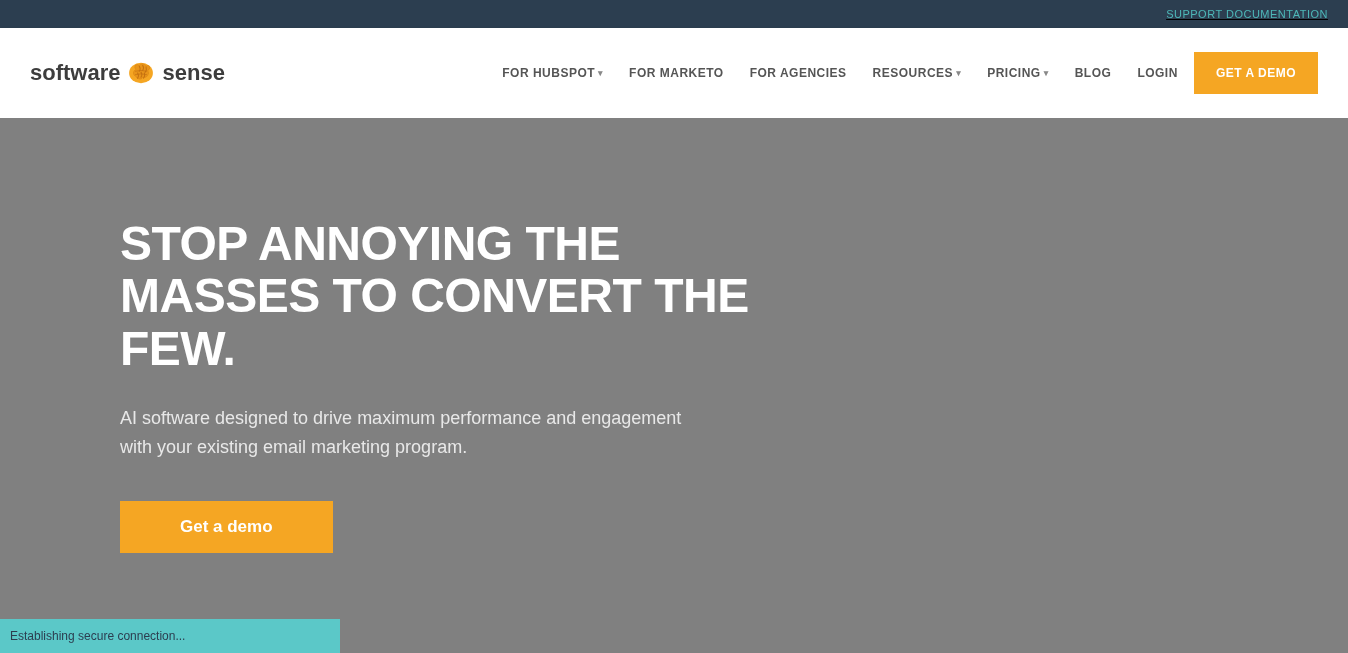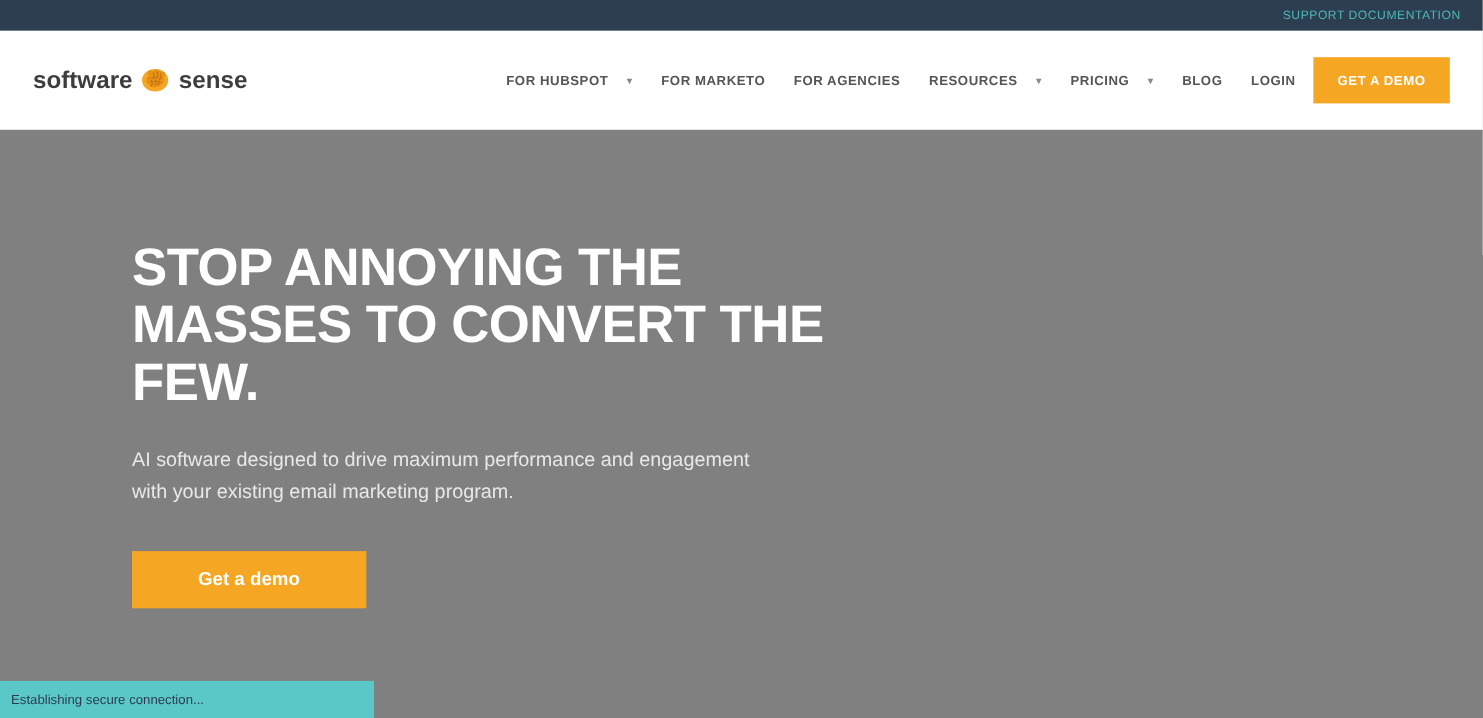--- a/index.html
+++ b/index.html
@@ -6,20 +6,21 @@
     body { font-family: Arial, sans-serif; width: 1348px; min-height: 653px; overflow-x: hidden; }
 
     
     .top-bar {
       background-color: #2c3e50;
       height: 28px;
       display: flex;
       align-items: center;
       justify-content: flex-end;
       padding-right: 20px;
+      text-decoration: underline;
     }
     .top-bar a {
       color: #4db8b8;
       font-size: 11px;
       text-decoration: none;
       letter-spacing: 0.5px;
       text-transform: uppercase;
     }
 
     
@@ -73,21 +74,21 @@
       font-size: 12px;
       font-weight: 600;
       text-transform: uppercase;
       text-decoration: none;
       padding: 6px 10px;
       letter-spacing: 0.5px;
       cursor: pointer;
       white-space: nowrap;
       display: flex;
       align-items: center;
-      gap: 17px;
+      gap: 3px;
     }
     .nav-link .chevron {
       font-size: 9px;
       color: #888;
     }
 
     .btn-demo-nav {
       background-color: #f5a623;
       color: #ffffff;
       font-size: 12px;

